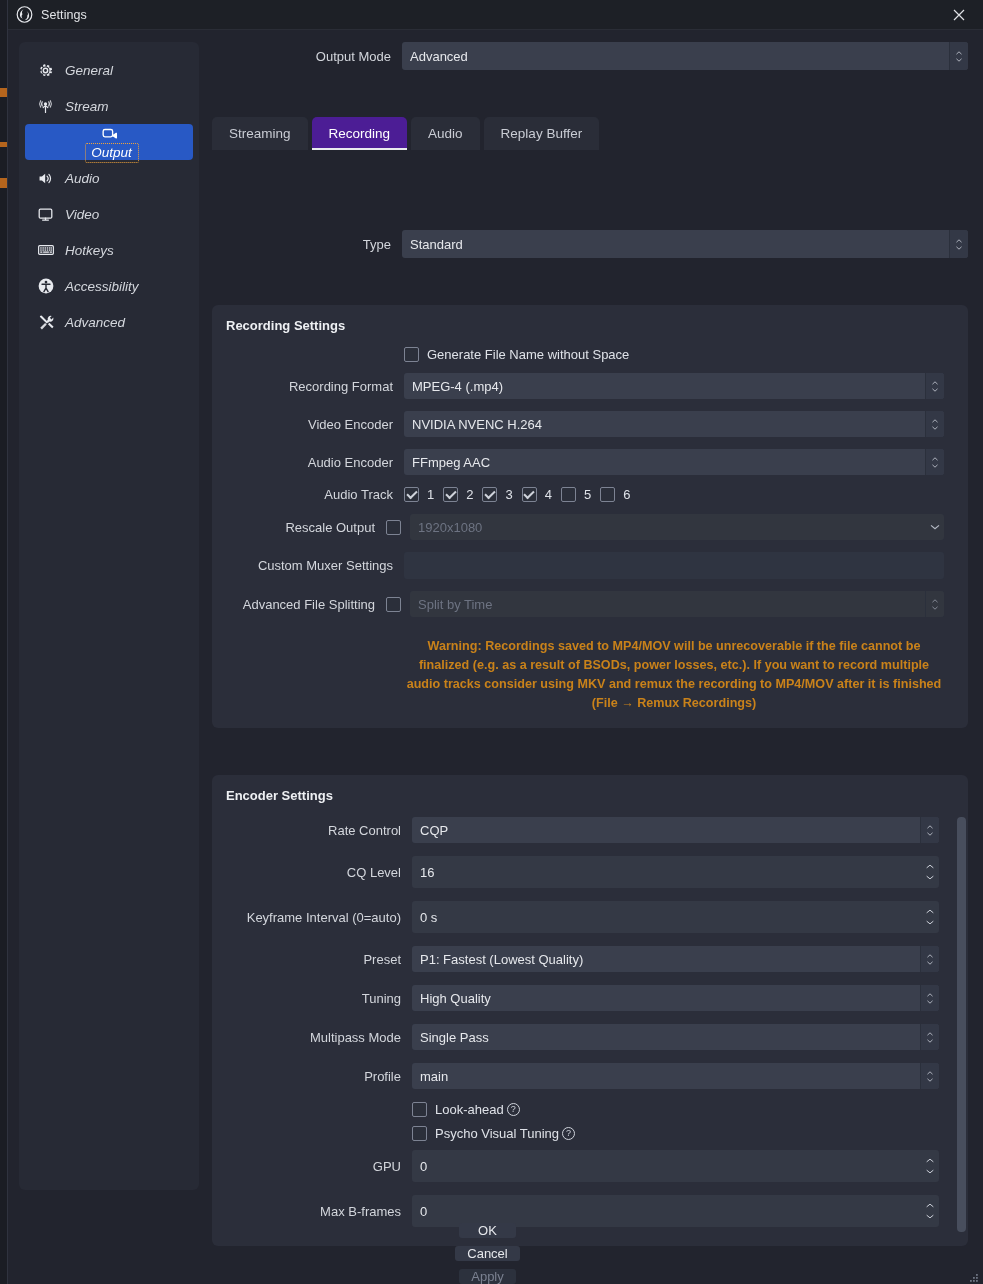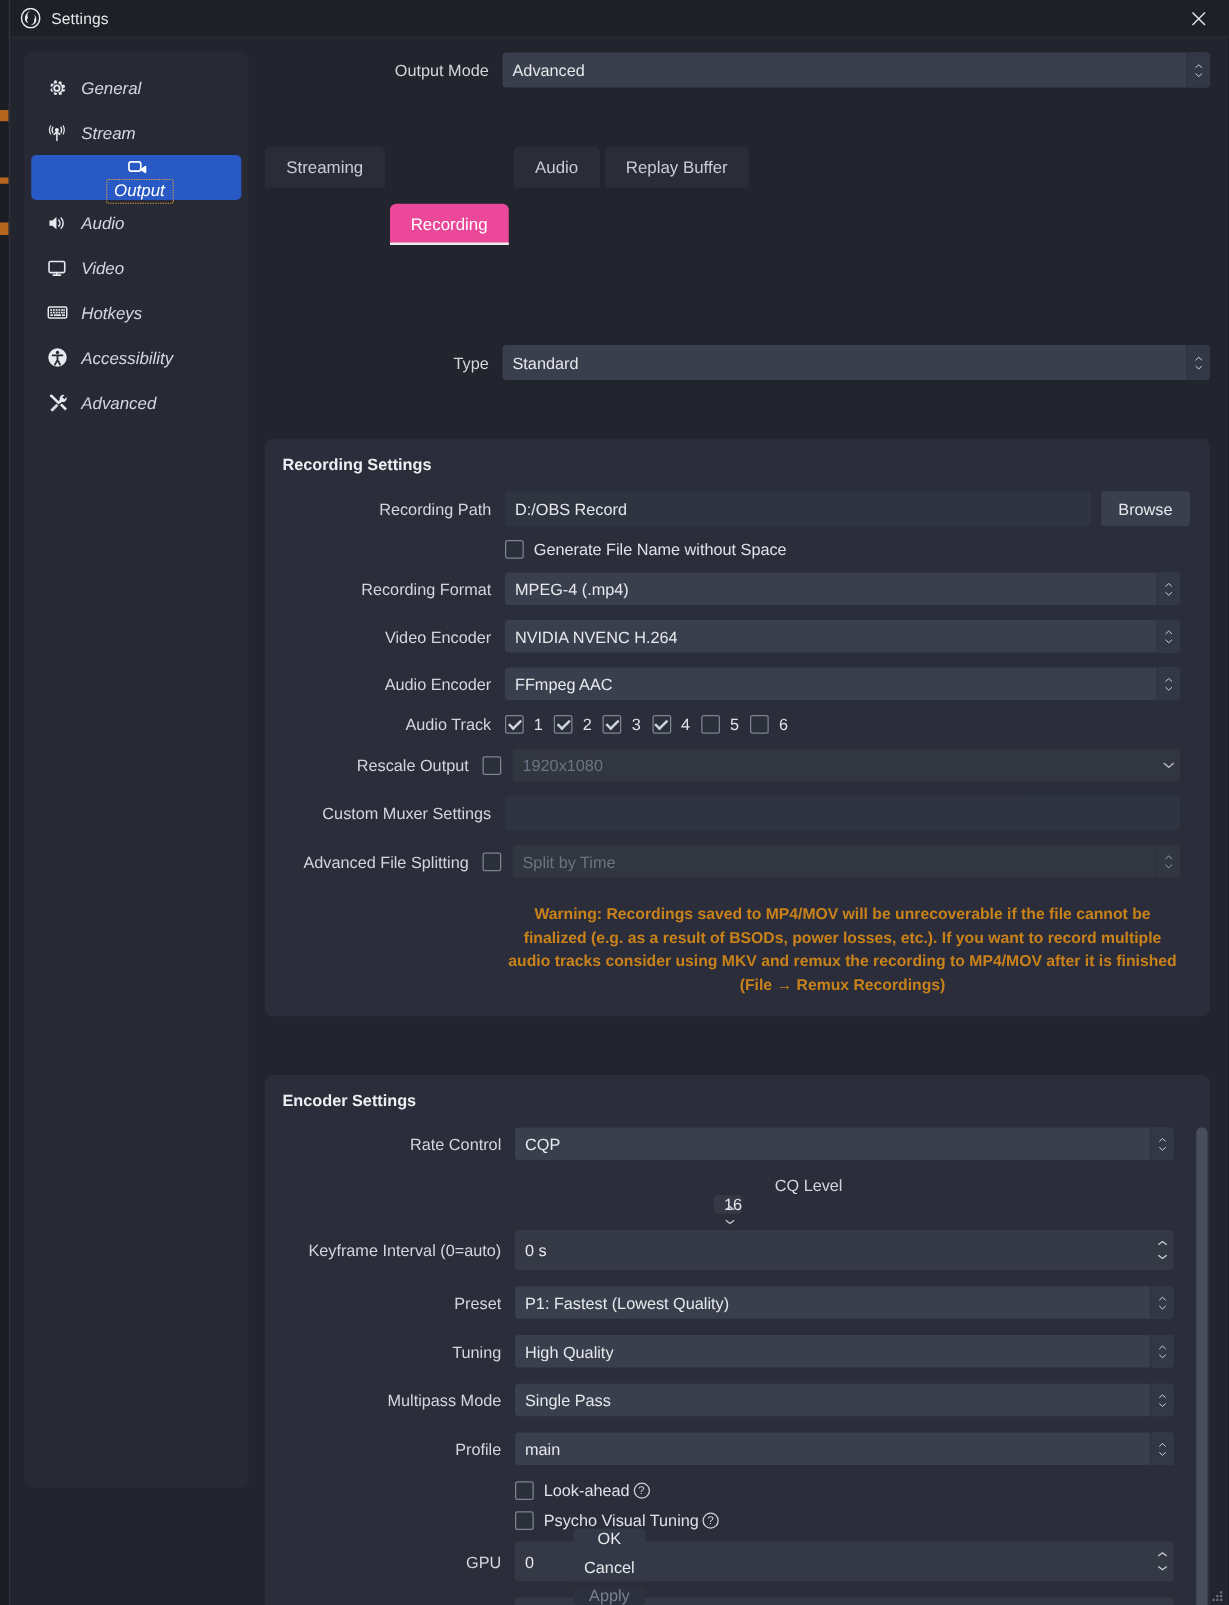--- a/index.html
+++ b/index.html
@@ -117,21 +117,21 @@
   .panel { background:#2b2e3a; border-radius:6px; padding: 13px 16px 15px 14px; }
   .panel-title { font-size:13px; font-weight:bold; color:#eef0f3; margin-bottom:14px; }
 
   
   .tabs { display:flex; gap:4px; margin-top: 12px; position:relative; }
   .tab {
     height: 33px; background:#2a2d38; border-radius:5px 5px 0 0;
     display:flex; align-items:center; padding: 0 17px;
     font-size:13.5px; color:#c9ccd4; position:relative;
   }
-  .tab.active { background:#ec4899; color:#ffffff;margin-top:46px; }
+  .tab.active { background:#4c1d95; color:#ffffff; }
   .tab.active::after {
     content:""; position:absolute; left:0; right:0; bottom:0; height:2.5px; background:#e9ebee;
   }
   .tabline { height:2px; background:#2e3240; margin-bottom: 0; }
 
   
   .warn { color:#c9821a; font-size:12.6px; font-weight:bold; line-height:19px; }
 
   
   .enc-scroll { position:relative; }
@@ -330,29 +330,20 @@
             <svg viewBox="0 0 8 5" width="8" height="4">
                 <path d="M.8 1 L4 4 L7.2 1" stroke="#cdd1da" stroke-width="1" fill="none"></path>
               </svg>
           </span>
         </span>
       </div>
 
       <div class="panel">
         <div class="panel-title">Recording Settings</div>
 
-        <div class="row" style="margin-bottom:11px;">
-          <span class="lab" style="width:178px;">Recording Path</span>
-          <span class="txtbox">
-            <span>D:/OBS Record</span>
-          </span>
-          <span class="btn" style="margin-left:8px;">
-            <span>Browse</span>
-          </span>
-        </div>
 
         <div class="row" style="margin-bottom:11px;">
           <span class="lab" style="width:178px;"></span>
           <span class="cbx"></span>
           <span class="cbx-label">Generate File Name without Space</span>
         </div>
 
         <div class="row" style="margin-bottom:12px;">
           <span class="lab" style="width:178px;">Recording Format</span>
           <span class="combo" style="margin-right:8px;">
@@ -469,21 +460,21 @@
                 <svg viewBox="0 0 8 5" width="8" height="4">
                     <path d="M.8 4 L4 1 L7.2 4" stroke="#cdd1da" stroke-width="1" fill="none"></path>
                   </svg>
                 <svg viewBox="0 0 8 5" width="8" height="4">
                     <path d="M.8 1 L4 4 L7.2 1" stroke="#cdd1da" stroke-width="1" fill="none"></path>
                   </svg>
               </span>
             </span>
           </div>
 
-          <div class="row" style="margin-bottom:13px;flex-direction:column;">
+          <div class="row" style="margin-bottom:13px;">
             <span class="lab" style="width:186px;">CQ Level</span>
             <span class="combo" style="height:32px;margin-right:19px;background:#343945;">
               <span class="val">16</span>
               <span class="spin" style="height:32px;background:transparent;border-left:none;gap:6px;">
                 <svg viewBox="0 0 10 6" width="10" height="5">
                     <path d="M1 4.6 L5 1.4 L9 4.6" stroke="#cdd1da" stroke-width="1.2" fill="none"></path>
                   </svg>
                 <svg viewBox="0 0 10 6" width="10" height="5">
                     <path d="M1 1.4 L5 4.6 L9 1.4" stroke="#cdd1da" stroke-width="1.2" fill="none"></path>
                   </svg>

